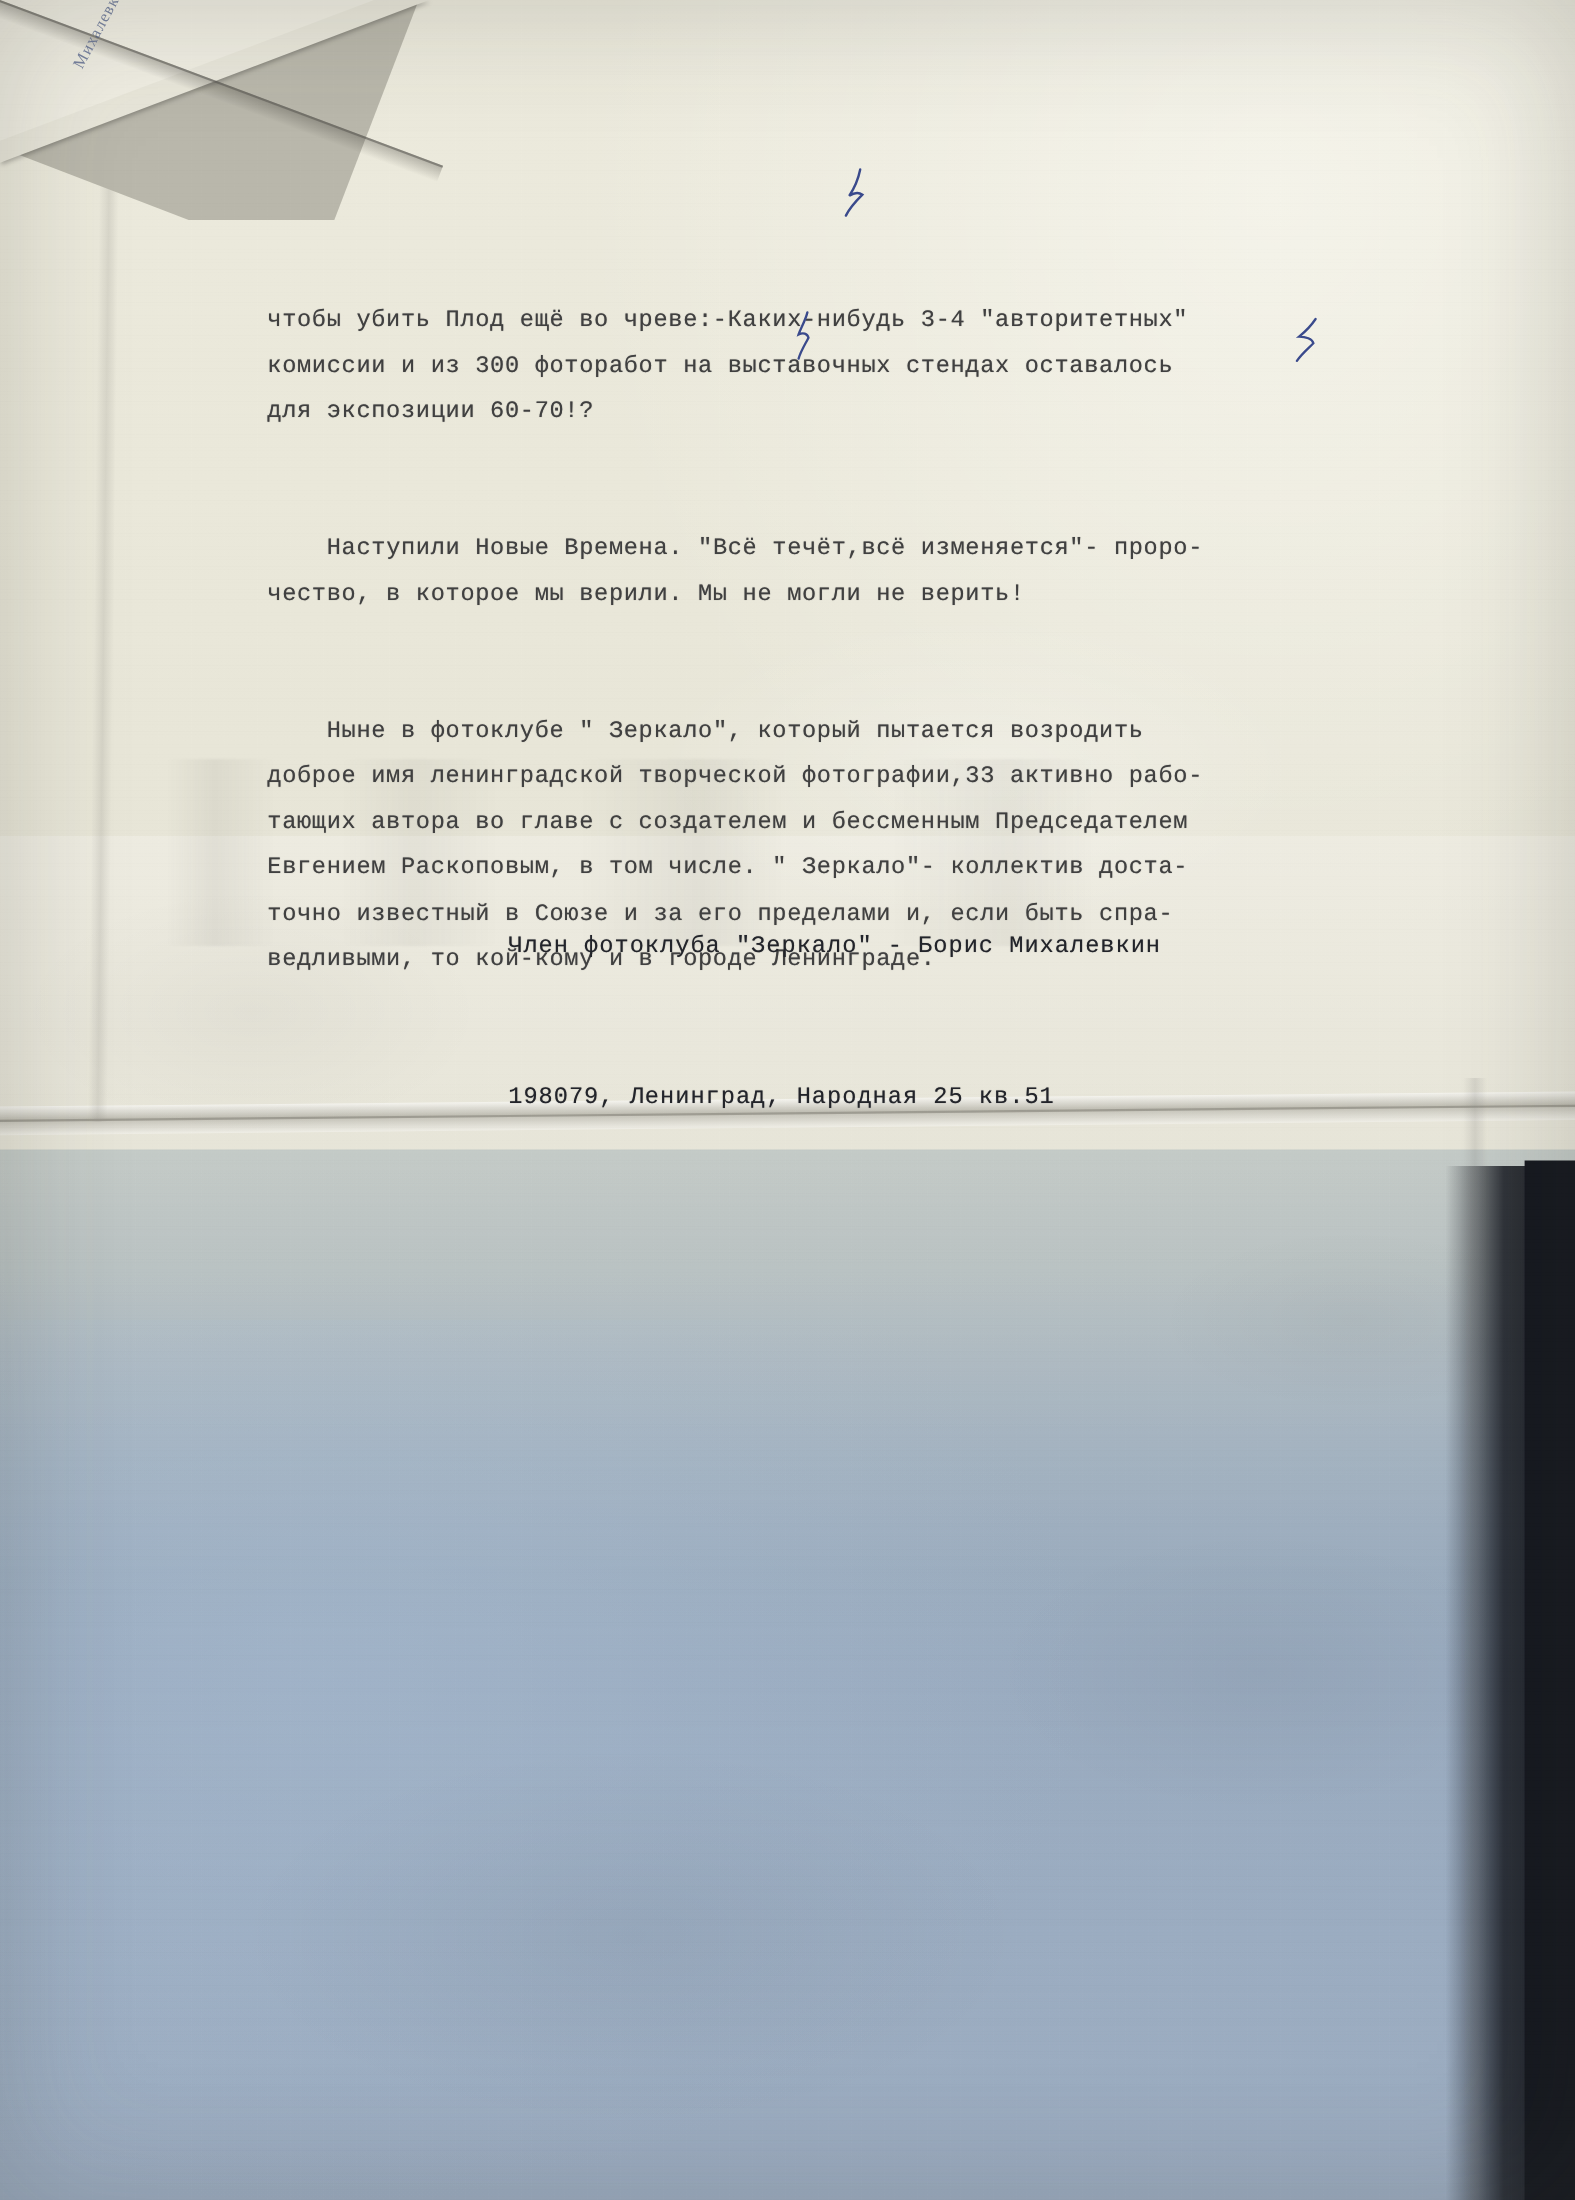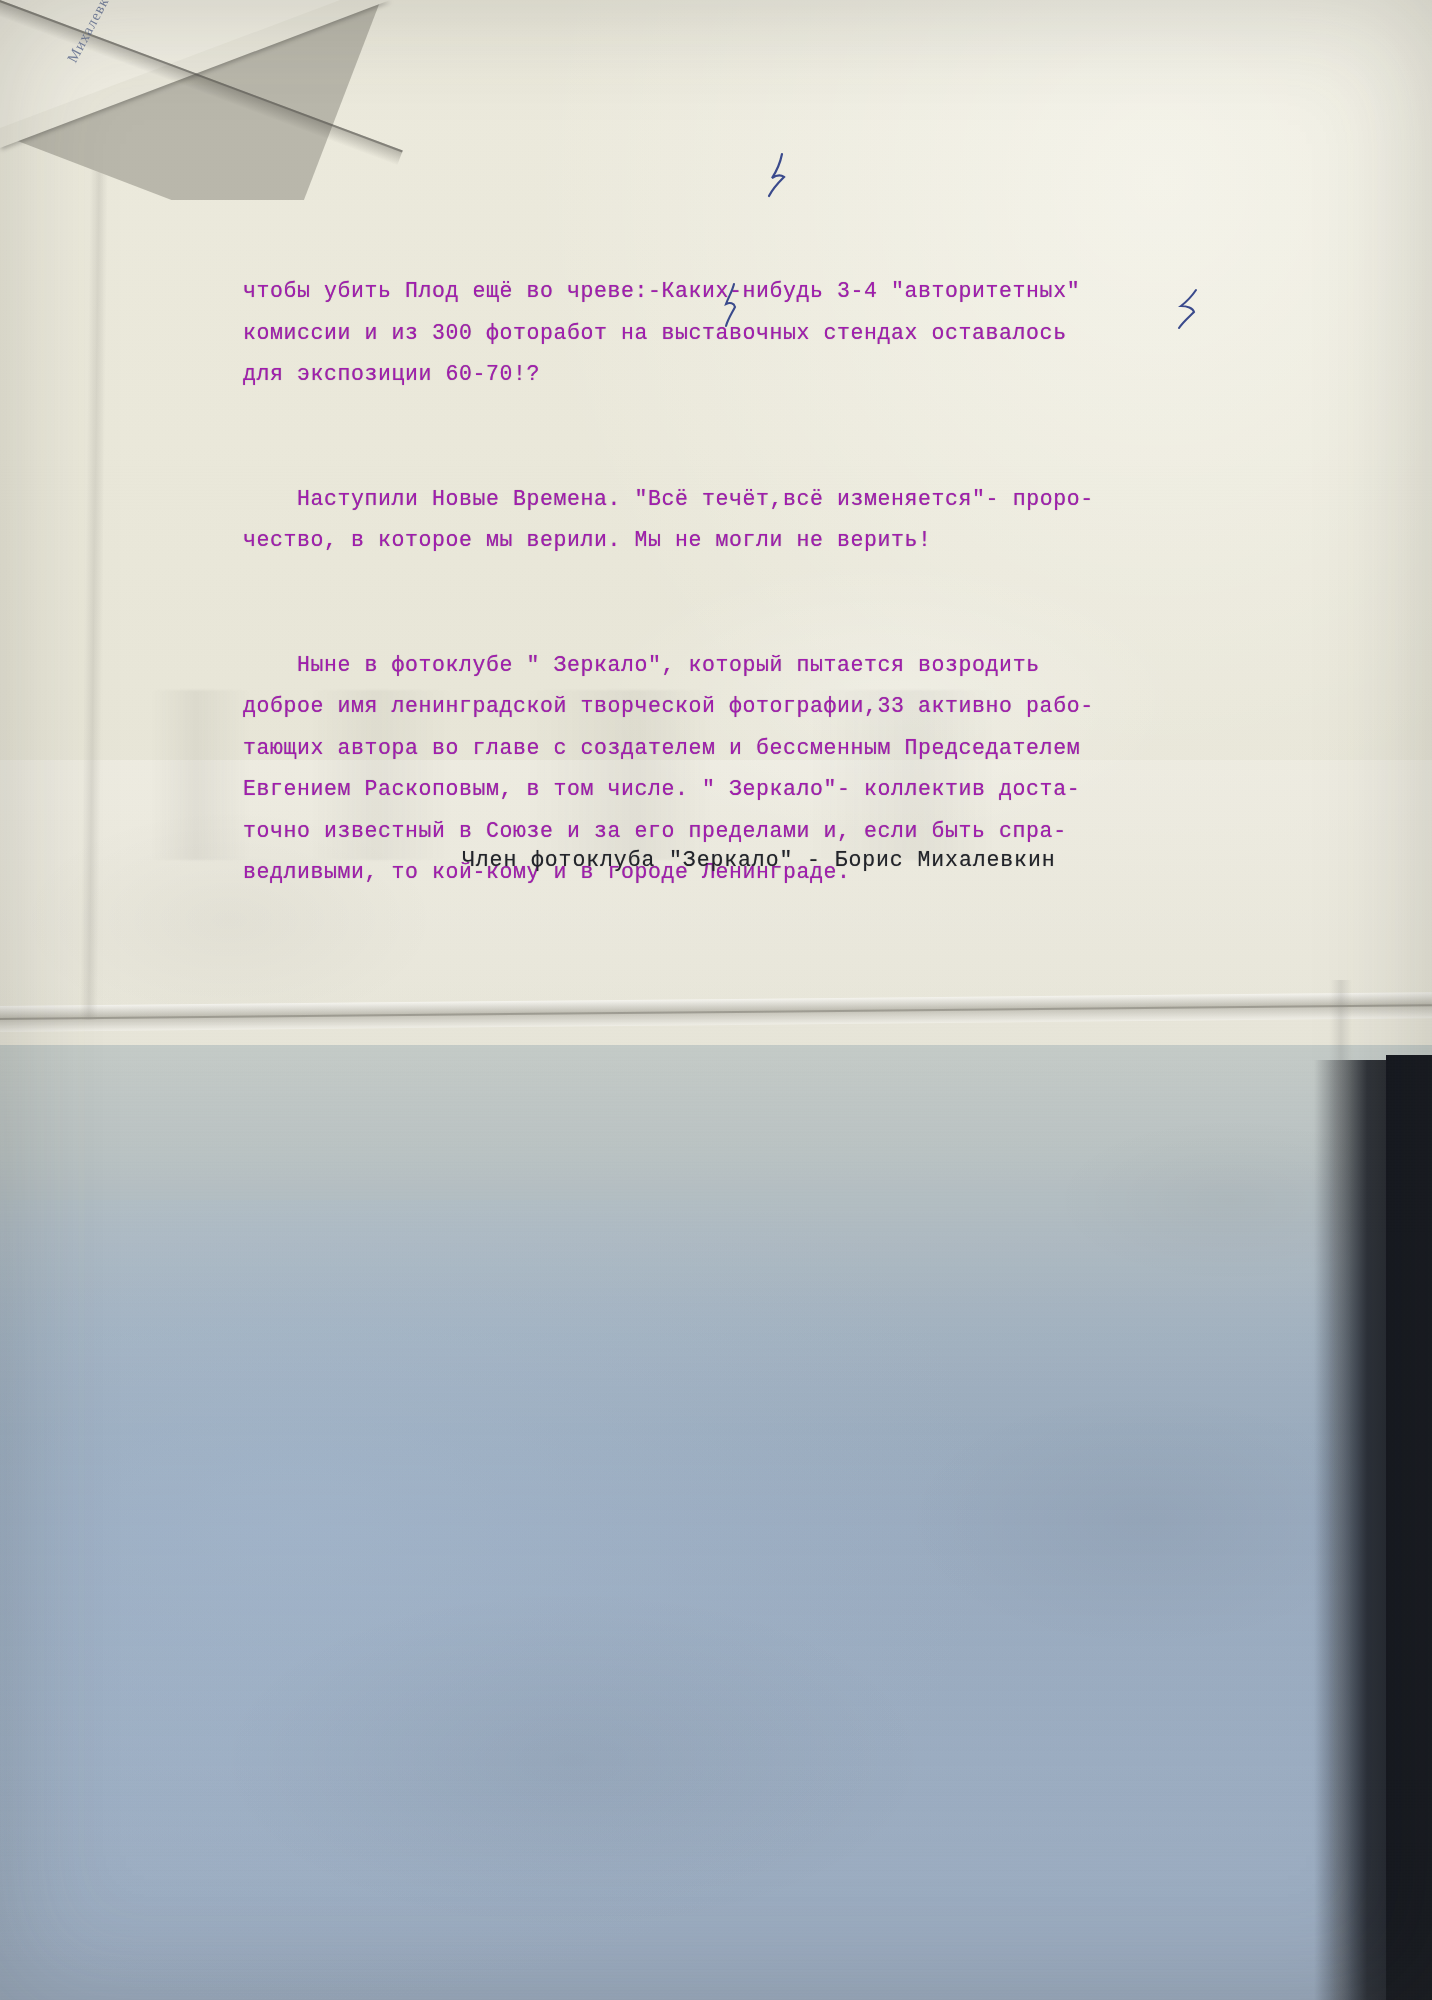--- a/index.html
+++ b/index.html
@@ -179,21 +179,21 @@
     line-height: 17px;
     white-space: nowrap;
   }
 
   
   .doc-text {
     position: absolute;
     left: 243px;
     top: 188px;
     width: 1080px;
-    color: #a21caf;
+    color: #404040;
     font-family: "Liberation Mono", "DejaVu Sans Mono", monospace;
     font-size: 21.5px;
     line-height: 41.5px;
     letter-spacing: 0.6px;
     white-space: pre-wrap;
     text-shadow: 0 0 0.8px rgba(30,30,36,0.5);
   }
   .para { margin: 0 0 0 0; }
   .sig-block {
     position: absolute;
@@ -263,20 +263,21 @@
     <div class="para">    Ныне в фотоклубе " Зеркало", который пытается возродить
 доброе имя ленинградской творческой фотографии,33 активно рабо-
 тающих автора во главе с создателем и бессменным Председателем
 Евгением Раскоповым, в том числе. " Зеркало"- коллектив доста-
 точно известный в Союзе и за его пределами и, если быть спра-
 ведливыми, то кой-кому и в городе Ленинграде.</div>
   </div>
 
   <div class="sig-block">
     <div>Член фотоклуба "Зеркало" - Борис Михалевкин</div>
+    <div>198079, Ленинград, Народная 25 кв.51</div>
   </div>
 
   <svg class="pen" style="left:760px; top:152px;" width="40" height="50" viewBox="0 0 40 50">
     <path d="M22 2 C20 12, 16 20, 12 26 C15 24, 20 22, 24 25 C19 30, 13 36, 9 44" fill="none" stroke="#3a4a8c" stroke-width="2.2" stroke-linecap="round"></path>
   </svg>
 
   <svg class="pen" style="left:718px; top:282px;" width="34" height="48" viewBox="0 0 34 48">
     <path d="M16 2 C14 10, 10 16, 8 22 C12 20, 16 21, 17 25 C14 31, 10 37, 8 44" fill="none" stroke="#3a4a8c" stroke-width="2.1" stroke-linecap="round"></path>
   </svg>
 

